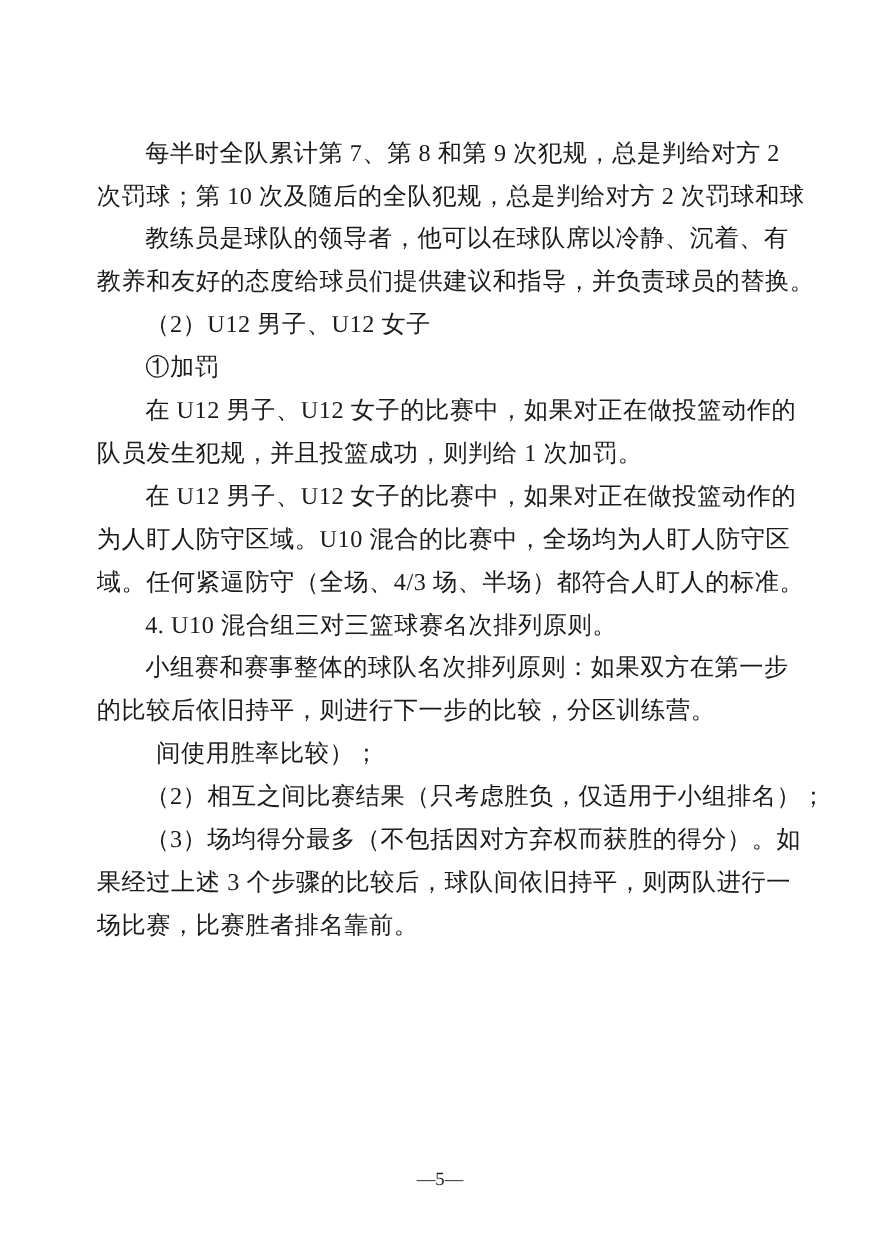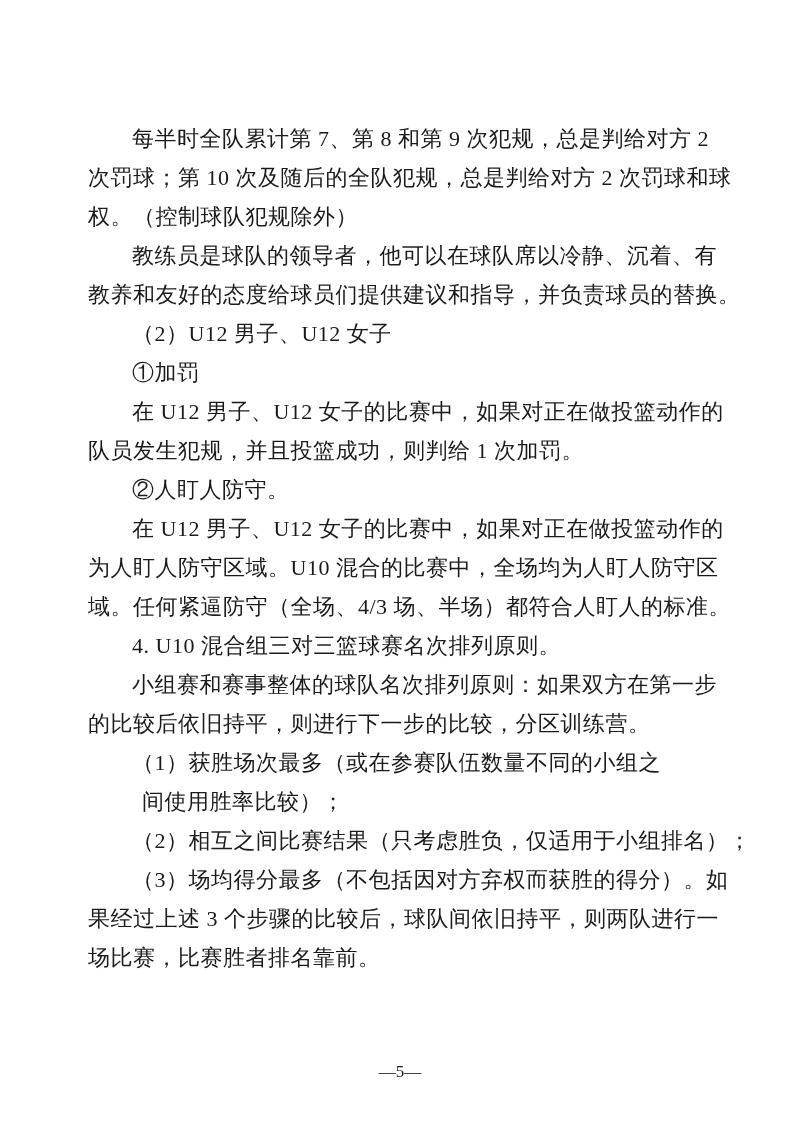--- a/index.html
+++ b/index.html
@@ -44,35 +44,32 @@
     color: #1a1a1a;
   }
 </style>
 </head>
 <body>
 
 <div class="page">
   <div class="textblock">
     <div class="line ind1">每半时全队累计第 7、第 8 和第 9 次犯规，总是判给对方 2</div>
     <div class="line">次罚球；第 10 次及随后的全队犯规，总是判给对方 2 次罚球和球</div>
-    <div class="line">权。（控制球队犯规除外）</div>
     <div class="line ind1">教练员是球队的领导者，他可以在球队席以冷静、沉着、有</div>
     <div class="line">教养和友好的态度给球员们提供建议和指导，并负责球员的替换。</div>
     <div class="line ind1">（2）U12 男子、U12 女子</div>
     <div class="line ind1">①加罚</div>
     <div class="line ind1">在 U12 男子、U12 女子的比赛中，如果对正在做投篮动作的</div>
     <div class="line">队员发生犯规，并且投篮成功，则判给 1 次加罚。</div>
-    <div class="line ind1">②人盯人防守。</div>
     <div class="line ind1">在 U12 男子、U12 女子的比赛中，如果对正在做投篮动作的</div>
     <div class="line">为人盯人防守区域。U10 混合的比赛中，全场均为人盯人防守区</div>
     <div class="line">域。任何紧逼防守（全场、4/3 场、半场）都符合人盯人的标准。</div>
     <div class="line ind1">4. U10 混合组三对三篮球赛名次排列原则。</div>
     <div class="line ind1">小组赛和赛事整体的球队名次排列原则：如果双方在第一步</div>
     <div class="line">的比较后依旧持平，则进行下一步的比较，分区训练营。</div>
-    <div class="line ind1">（1）获胜场次最多（或在参赛队伍数量不同的小组之</div>
     <div class="line ind2">间使用胜率比较）；</div>
     <div class="line ind1">（2）相互之间比赛结果（只考虑胜负，仅适用于小组排名）；</div>
     <div class="line ind1">（3）场均得分最多（不包括因对方弃权而获胜的得分）。如</div>
     <div class="line">果经过上述 3 个步骤的比较后，球队间依旧持平，则两队进行一</div>
     <div class="line">场比赛，比赛胜者排名靠前。</div>
   </div>
 
   <div class="footer">—5—</div>
 </div>
 

